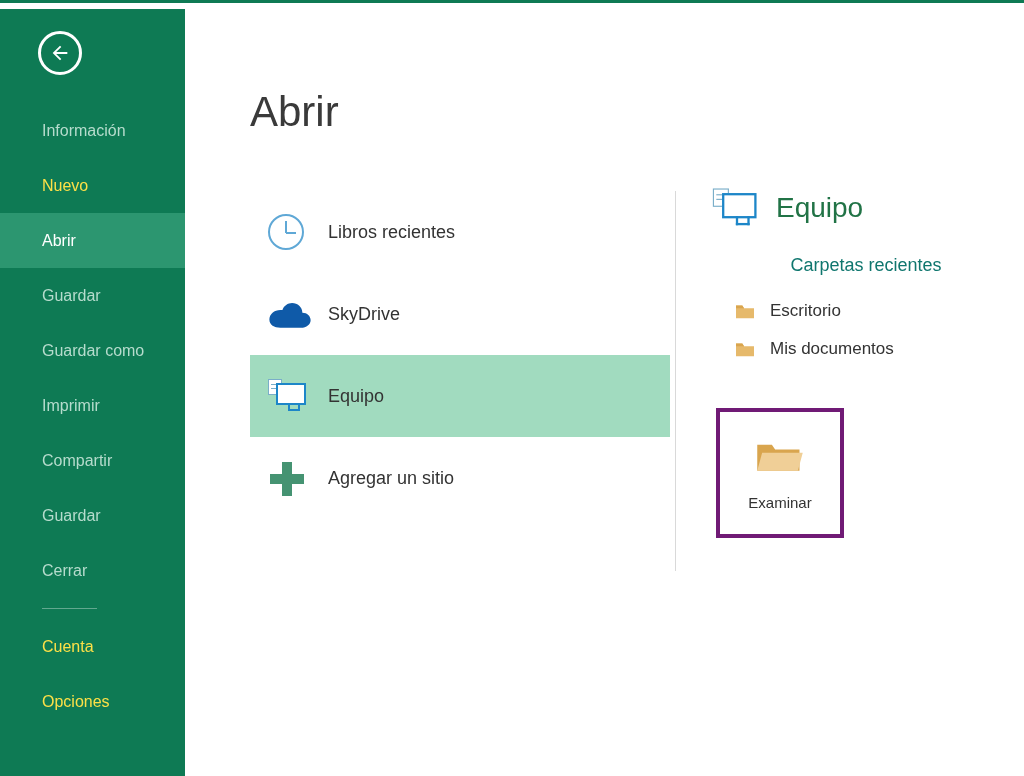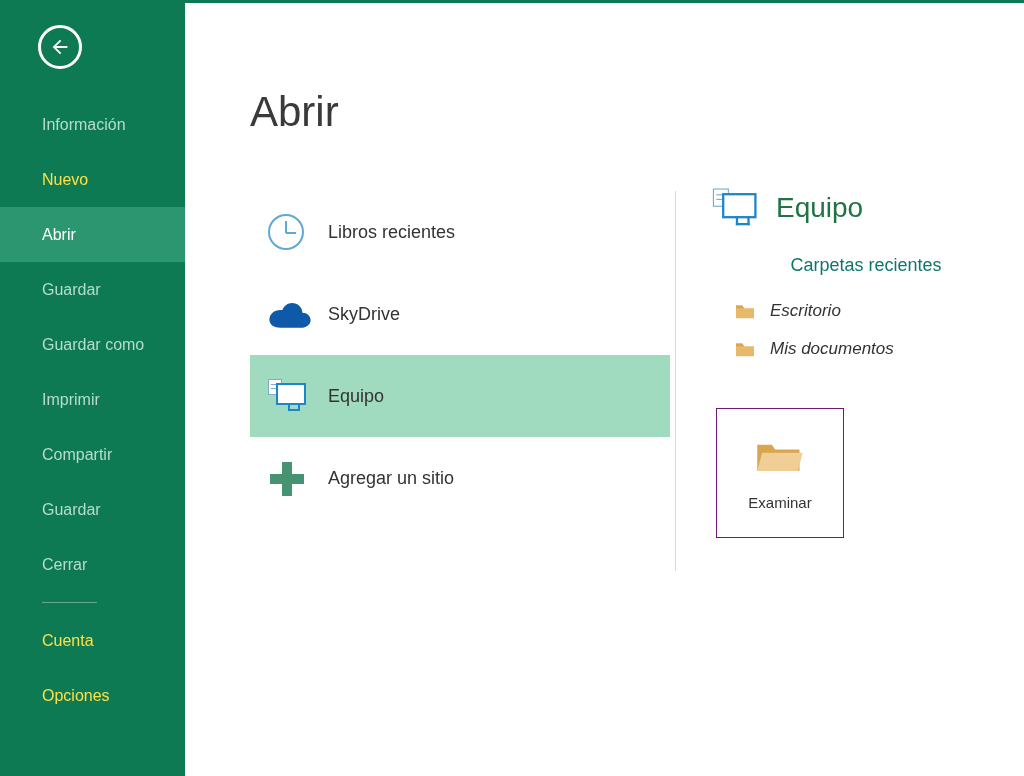--- a/index.html
+++ b/index.html
@@ -19,21 +19,21 @@
   }
   .app-label {
     position: absolute;
     top: 8px;
     right: 28px;
     font-size: 14px;
     color: #444;
   }
   .sidebar {
     position: absolute;
-    top: 3px; left: 0; bottom: 0;
+    top: 9px; left: 0; bottom: 0;
     width: 185px;
     background: #0e7a54;
     color: #cfe8de;
     padding-top: 22px;
   }
   .back-btn {
     width: 44px;
     height: 44px;
     border: 3px solid #fff;
     border-radius: 50%;
@@ -130,31 +130,30 @@
     color: #0f766e;
     margin-bottom: 16px;
     text-align: center;
   }
   .folder-row {
     display: flex;
     align-items: center;
     height: 38px;
     padding-left: 18px;
     cursor: pointer;
-    font-style: italic;
   }
   .folder-row .lbl {
     font-size: 17px;
     color: #333;
     margin-left: 14px;
   }
   .browse-box {
     width: 128px;
     height: 130px;
-    border: 1px solid #701a75;
+    border: 4px solid #701a75;
     margin-top: 40px;
     display: flex;
     flex-direction: column;
     align-items: center;
     justify-content: center;
     cursor: pointer;
   }
   .browse-box .lbl {
     font-size: 15px;
     color: #333;

